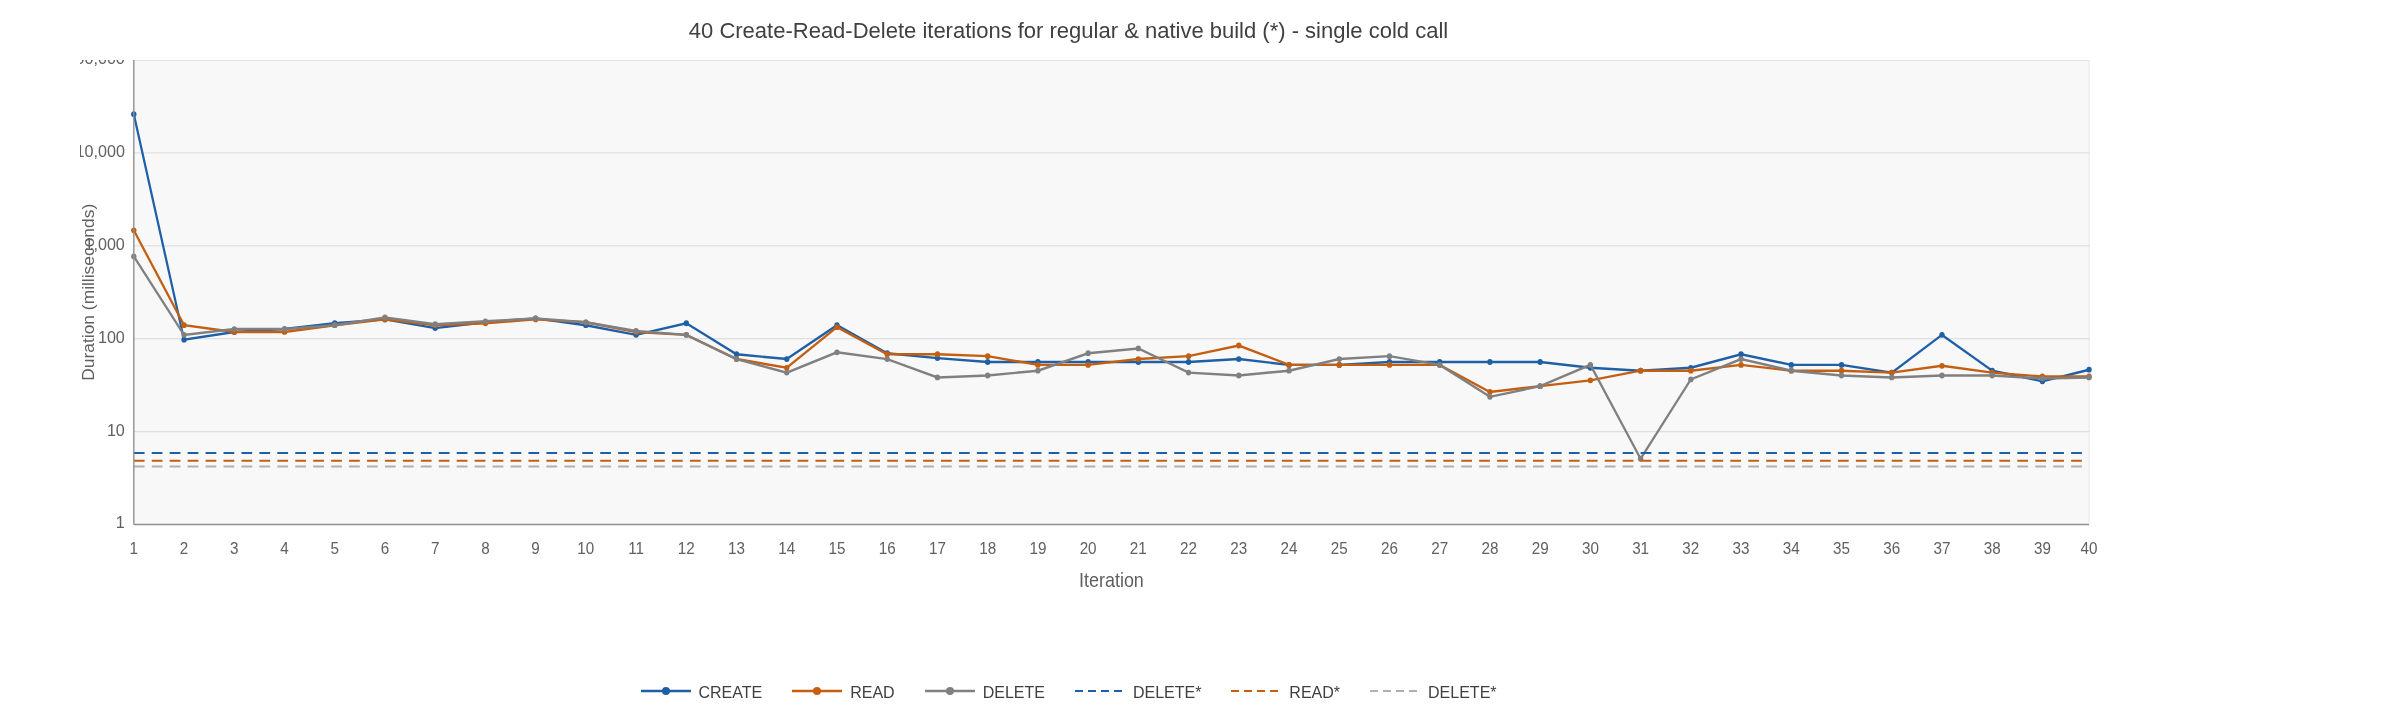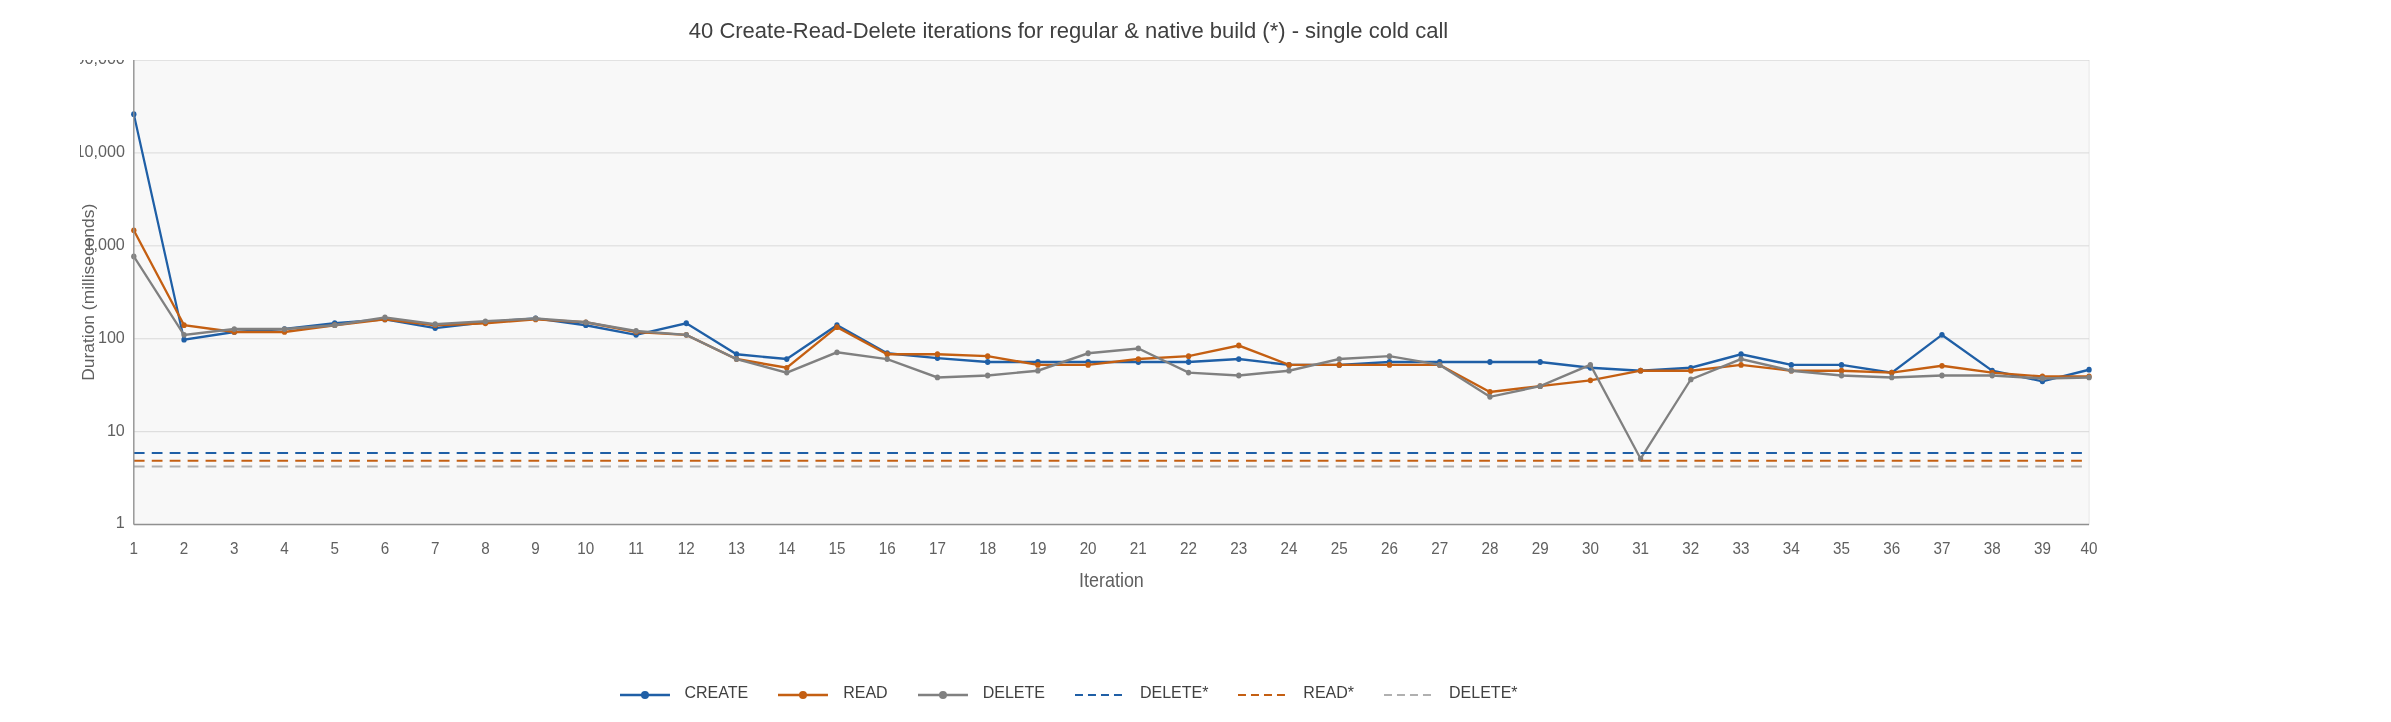--- a/index.html
+++ b/index.html
@@ -40,22 +40,22 @@
       left: 50%;
       transform: translateX(-50%);
       display: flex;
       align-items: center;
       gap: 30px;
       font-size: 16px;
       color: #404040;
     }
     .legend-item {
       display: flex;
-      align-items: flex-end;
-      gap: 15px;
+      align-items: flex-start;
+      gap: 8px;
     }
   </style>
 </head>
 <body>
 
 <div class="chart-container">
   <div class="chart-title">40 Create-Read-Delete iterations for regular &amp; native build (*) - single cold call</div>
 
   <div class="chart-area">
     <svg class="main-chart" viewBox="0 0 2260 560" preserveAspectRatio="none">

